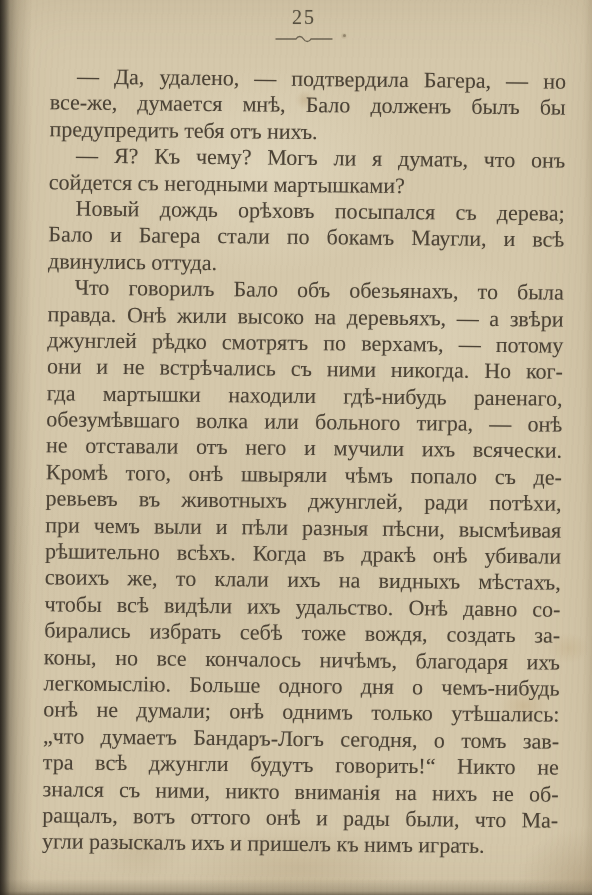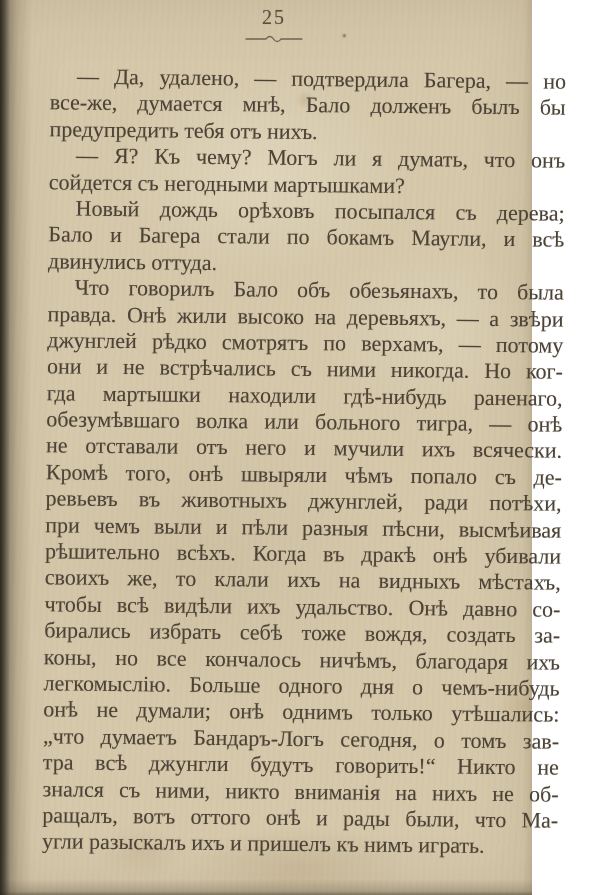--- a/index.html
+++ b/index.html
@@ -1,21 +1,21 @@
 <!DOCTYPE html>
 <html><head>
 <meta charset="utf-8">
 <style>
   html,body{margin:0;padding:0;}
   body{
     width:600px;height:895px;overflow:hidden;
     font-family:"Liberation Serif","DejaVu Serif",serif;
   }
   .page{
-    position:relative;width:532px;height:895px;
+    position:relative;width:592px;height:895px;
     background-color:#d5c8ab;
     background-image:
       linear-gradient(90deg, rgba(28,26,22,0.95) 0px, rgba(40,37,31,0.78) 4px, rgba(84,76,60,0.42) 10px, rgba(110,98,76,0.22) 18px, rgba(110,98,76,0) 32px),
       linear-gradient(0deg, rgba(45,40,30,0.52) 0px, rgba(90,82,64,0.28) 4px, rgba(90,82,64,0) 16px),
       linear-gradient(270deg, rgba(120,104,78,0.16) 0px, rgba(120,104,78,0) 9px),
       radial-gradient(circle 14px at 305px 100px, rgba(150,112,62,0.20), rgba(150,112,62,0) 70%),
       radial-gradient(circle 5px at 344px 36px, rgba(110,95,70,0.30), rgba(110,95,70,0) 70%),
       radial-gradient(ellipse 36px 26px at 524px 706px, rgba(168,132,78,0.22), rgba(168,132,78,0) 70%),
       radial-gradient(ellipse 30px 22px at 568px 648px, rgba(168,132,78,0.16), rgba(168,132,78,0) 70%),
       radial-gradient(ellipse 160px 60px at 300px 868px, rgba(150,124,84,0.18), rgba(150,124,84,0) 70%),

